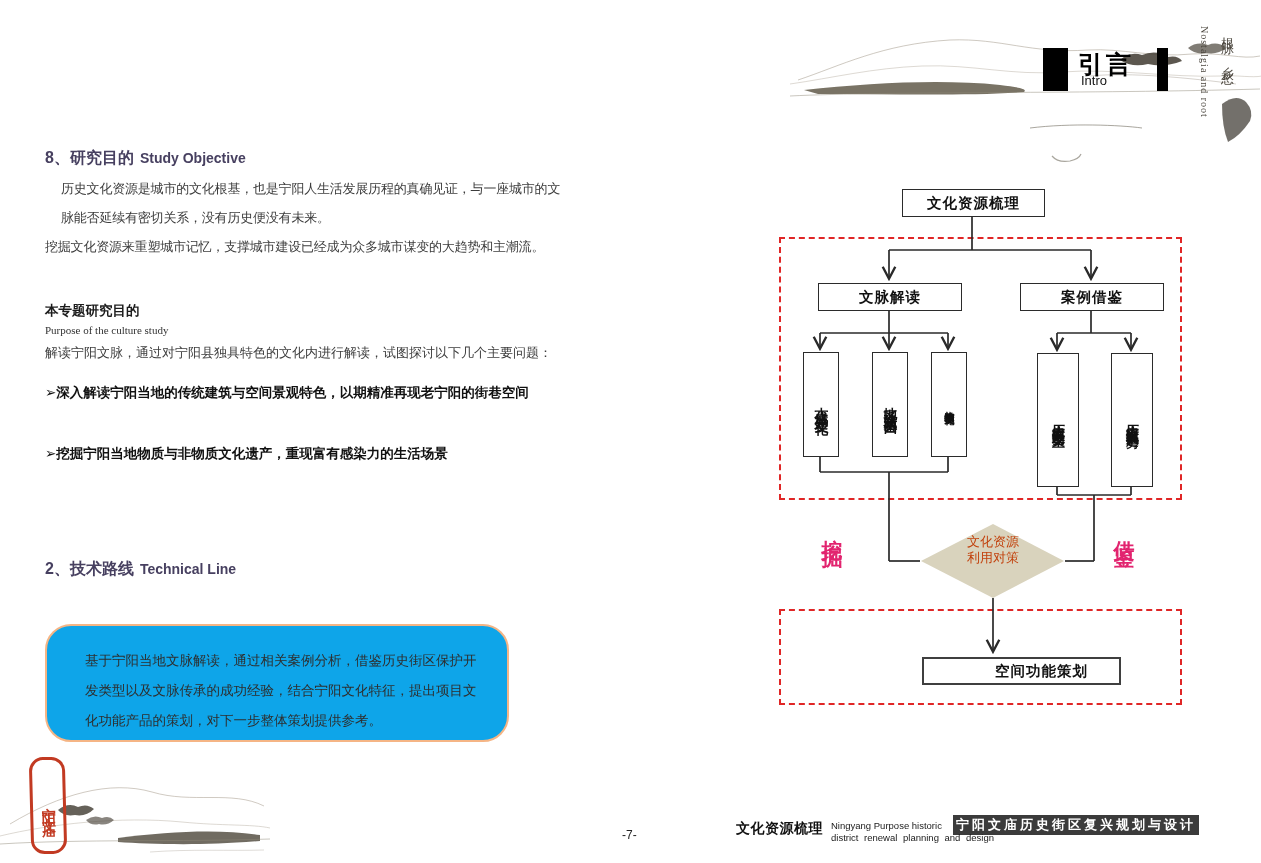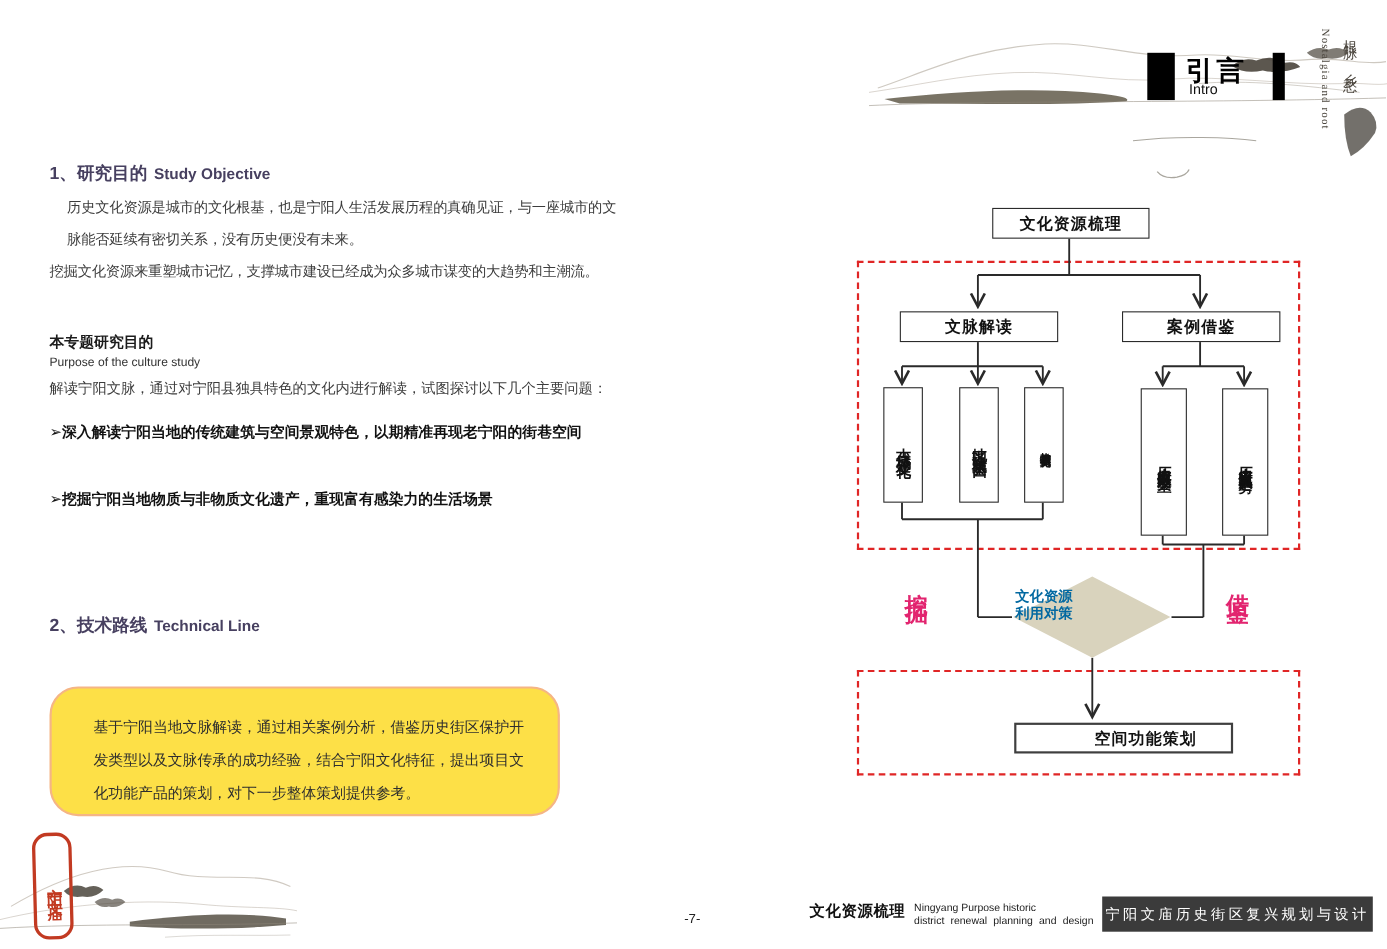--- a/index.html
+++ b/index.html
@@ -9,21 +9,21 @@
   
   .abs{position:absolute;}
   .h-sec{font-size:16px;font-weight:700;color:#474060;white-space:nowrap;}
   .h-sec .en{font-size:14px;margin-left:6px;}
   .body-par{font-size:13px;line-height:29px;color:#3c3c3c;letter-spacing:-0.2px;}
   .bold-line{font-size:13.5px;font-weight:700;color:#1c1c1c;white-space:nowrap;}
   .en-small{font-size:11px;color:#333;}
   .plain-line{font-size:13px;color:#3c3c3c;white-space:nowrap;}
   .bullet{font-size:13.5px;font-weight:700;color:#111;white-space:nowrap;}
   .orange-box{position:absolute;left:45px;top:624px;width:460px;height:114px;
-    border:2.5px solid #f5b585;border-radius:26px;background:#fde047;}
+    border:2.5px solid #f5b585;border-radius:26px;background:#0ea5e9;}
   .orange-box .txt{margin:20px 26px 0 38px;font-size:13.5px;line-height:30px;color:#2e2e2e;}
 
   
   .blk{position:absolute;background:#000;}
   .chap-cn{position:absolute;left:1078px;top:48px;font-size:25px;font-weight:700;
     letter-spacing:3px;color:#000;}
   .chap-en{position:absolute;left:1081px;top:73px;font-size:13px;color:#111;}
   .vside-cn{position:absolute;left:1218px;top:26px;writing-mode:vertical-rl;
     text-orientation:upright;font-size:13px;letter-spacing:5px;color:#4b463e;
     font-family:"Liberation Serif","DejaVu Serif",serif;}
@@ -36,36 +36,36 @@
   .fc-box{position:absolute;background:#fff;border:1.6px solid #2b2b2b;
     display:flex;align-items:center;justify-content:center;
     font-size:14.5px;font-weight:600;color:#111;letter-spacing:1px;z-index:3;}
   .fc-vbox{position:absolute;background:#fff;border:1.6px solid #2b2b2b;
     display:flex;align-items:center;justify-content:center;z-index:3;}
   .fc-vbox .vt{writing-mode:vertical-rl;text-orientation:upright;
     font-size:13.5px;font-weight:600;color:#111;letter-spacing:3px;}
   .fc-vbox .vt.small{font-size:10px;letter-spacing:0.5px;font-weight:700;}
   .fc-vbox .vt.mid{font-size:13px;letter-spacing:1.5px;}
   .fc-diamond-label{position:absolute;left:923px;top:534px;width:140px;z-index:4;
-    text-align:left;font-size:13px;font-weight:700;color:#0369a1;line-height:16px;}
+    text-align:center;font-size:13px;font-weight:400;color:#c2410c;line-height:16px;}
   .pink-vlabel{position:absolute;writing-mode:vertical-rl;text-orientation:upright;
     font-size:21px;font-weight:700;color:#e2246f;letter-spacing:7px;z-index:4;}
   .fc-result{border-width:2px;border-color:#3f3f3f;padding-left:40px;}
   .fc-svg{position:absolute;left:0;top:0;z-index:2;pointer-events:none;}
 
   
   .page-num{position:absolute;left:622px;top:828px;font-size:12px;color:#222;}
   .foot-center{position:absolute;left:736px;top:820px;display:flex;z-index:2;}
   .foot-cn{font-size:14px;font-weight:700;color:#111;letter-spacing:0.5px;}
   .foot-en{margin-left:8px;font-size:9.5px;color:#1a1a1a;line-height:12px;width:180px;}
   .foot-en .l2{text-align:justify;word-spacing:3px;}
-  .title-box{position:absolute;left:1002px;top:815px;width:246px;height:32px;background:#3b3b3b;
+  .title-box{position:absolute;left:953px;top:815px;width:246px;height:20px;background:#3b3b3b;
     display:flex;align-items:center;justify-content:center;color:#fff;
     font-family:"Liberation Serif","DejaVu Serif",serif;
-    font-size:13px;font-weight:400;letter-spacing:3px;white-space:nowrap;}
+    font-size:13px;font-weight:700;letter-spacing:3px;white-space:nowrap;}
 
   
   .seal{position:absolute;left:30px;top:757px;width:30px;height:91px;
     border:3px solid #c23a22;border-radius:14px;transform:rotate(-1.5deg);
     display:flex;align-items:center;justify-content:center;z-index:3;}
   .seal .st{writing-mode:vertical-rl;text-orientation:upright;color:#c23a22;
     font-family:"Liberation Serif","DejaVu Serif",serif;
     font-size:14px;font-weight:700;letter-spacing:5px;}
   .ink{position:absolute;pointer-events:none;}
 </style>
@@ -88,26 +88,26 @@
   </svg>
 
   <div class="blk" style="left:1043px;top:48px;width:25px;height:43px;"></div>
   <div class="chap-cn">引言</div>
   <div class="chap-en">Intro</div>
   <div class="blk" style="left:1157px;top:48px;width:11px;height:43px;"></div>
   <div class="vside-cn">根脉·乡愁</div>
   <div class="vside-en">Nostalgia and root</div>
 
   <div class="abs h-sec" style="left:45px;top:148px;">
-    <span>1、研究目的</span><span class="en">Study Objective</span>
+    <span>8、研究目的</span><span class="en">Study Objective</span>
   </div>
   <div class="abs body-par" style="left:45px;top:174px;width:500px;margin-left:16px;">历史文化资源是城市的文化根基，也是宁阳人生活发展历程的真确见证，与一座城市的文脉能否延续有密切关系，没有历史便没有未来。</div>
   <div class="abs body-par" style="left:45px;top:232px;width:520px;">挖掘文化资源来重塑城市记忆，支撑城市建设已经成为众多城市谋变的大趋势和主潮流。</div>
   <div class="abs bold-line" style="left:45px;top:302px;">本专题研究目的</div>
-  <div class="abs en-small" style="left:45px;top:324px;">Purpose of the culture study</div>
+  <div class="abs en-small" style="left:45px;top:324px;font-family:Liberation Serif, serif;">Purpose of the culture study</div>
   <div class="abs plain-line" style="left:45px;top:344px;">解读宁阳文脉，通过对宁阳县独具特色的文化内进行解读，试图探讨以下几个主要问题：</div>
   <div class="abs bullet" style="left:45px;top:384px;">➢深入解读宁阳当地的传统建筑与空间景观特色，以期精准再现老宁阳的街巷空间</div>
   <div class="abs bullet" style="left:45px;top:408px;margin-top:37px;">➢挖掘宁阳当地物质与非物质文化遗产，重现富有感染力的生活场景</div>
 
   <div class="abs h-sec" style="left:45px;top:559px;">
     <span>2、技术路线</span><span class="en">Technical Line</span>
   </div>
   <div class="orange-box">
     <div class="txt">基于宁阳当地文脉解读，通过相关案例分析，借鉴历史街区保护开发类型以及文脉传承的成功经验，结合宁阳文化特征，提出项目文化功能产品的策划，对下一步整体策划提供参考。</div>
   </div>

